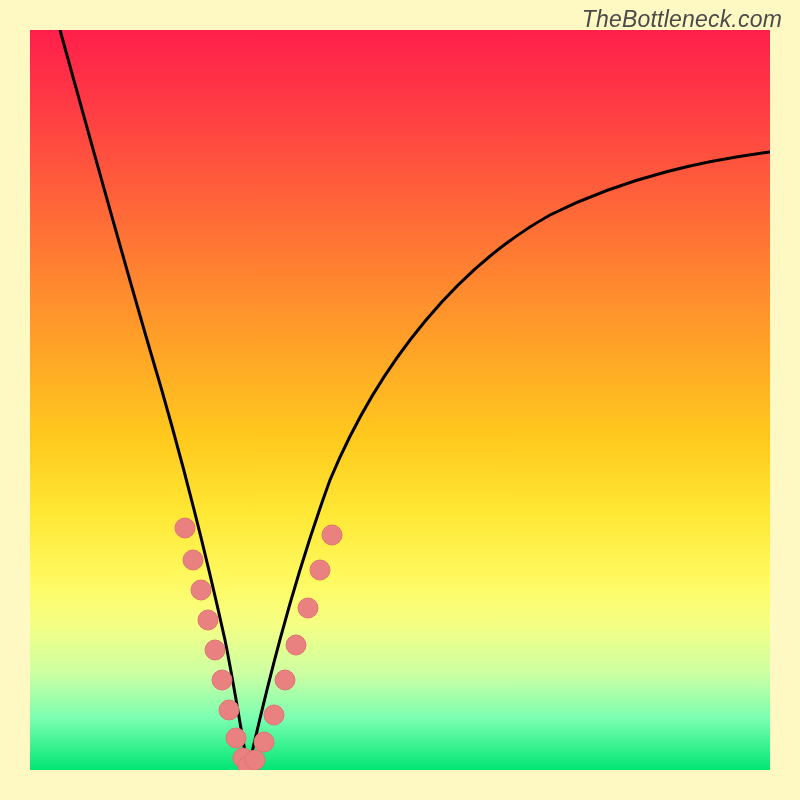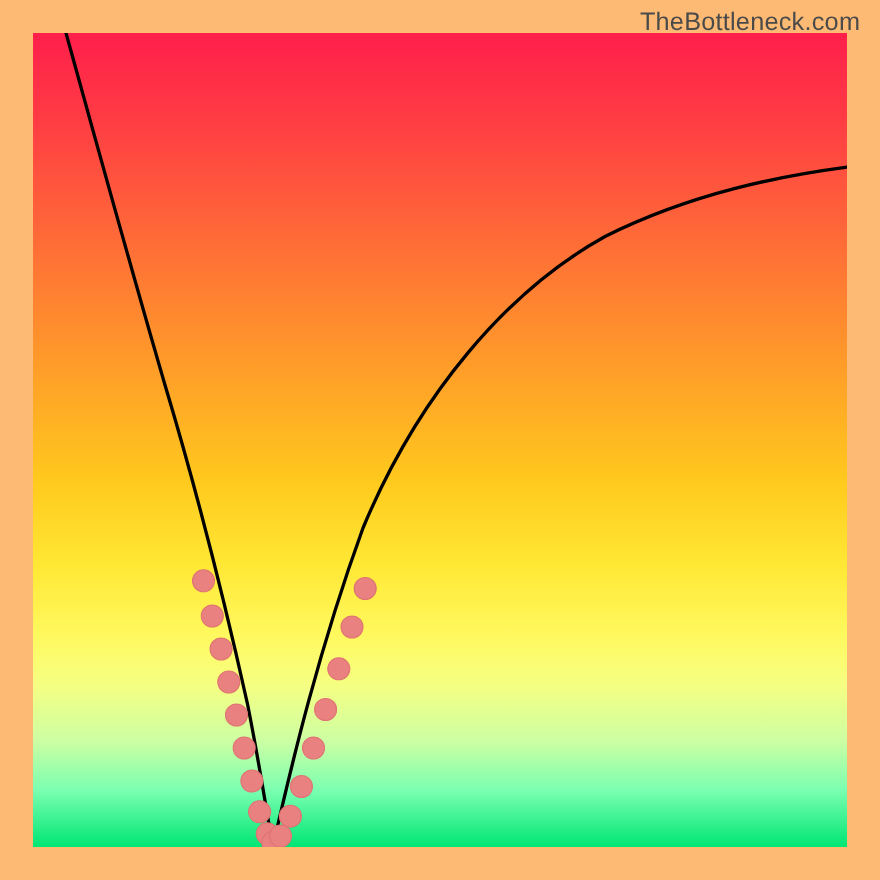--- a/index.html
+++ b/index.html
@@ -7,21 +7,22 @@
     padding: 0;
     width: 800px;
     height: 800px;
     overflow: hidden;
     background: #000;
     font-family: Arial, Helvetica, sans-serif;
   }
   .frame {
     position: absolute;
     inset: 0;
-    background: #fdba74;
+    background: #fef9c3;
+    font-style: italic;
   }
   .plot {
     position: absolute;
     left: 30px;
     top: 30px;
     width: 740px;
     height: 740px;
     
     background: linear-gradient(
       to bottom,

